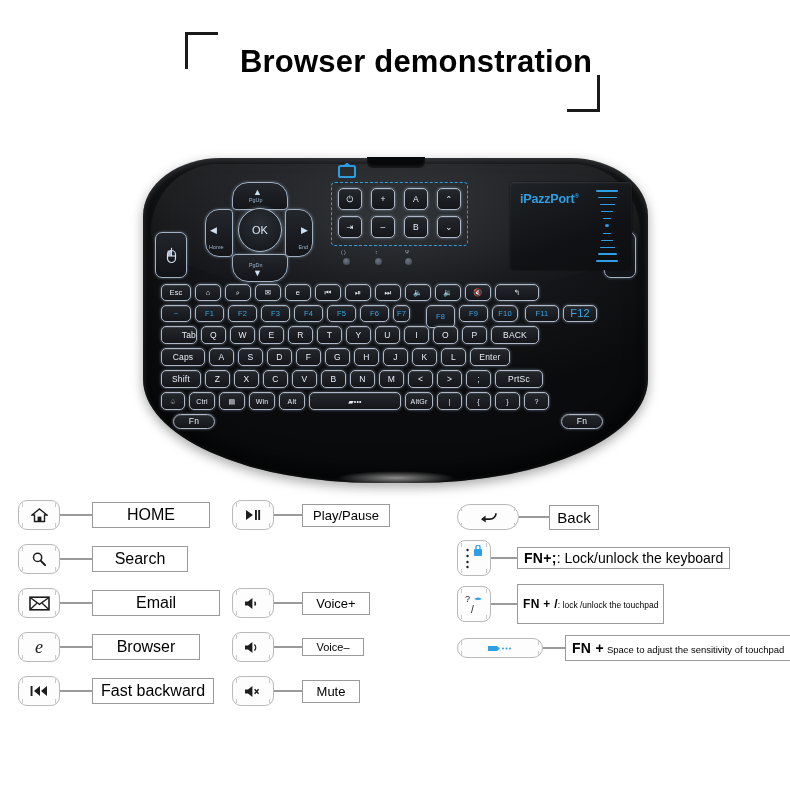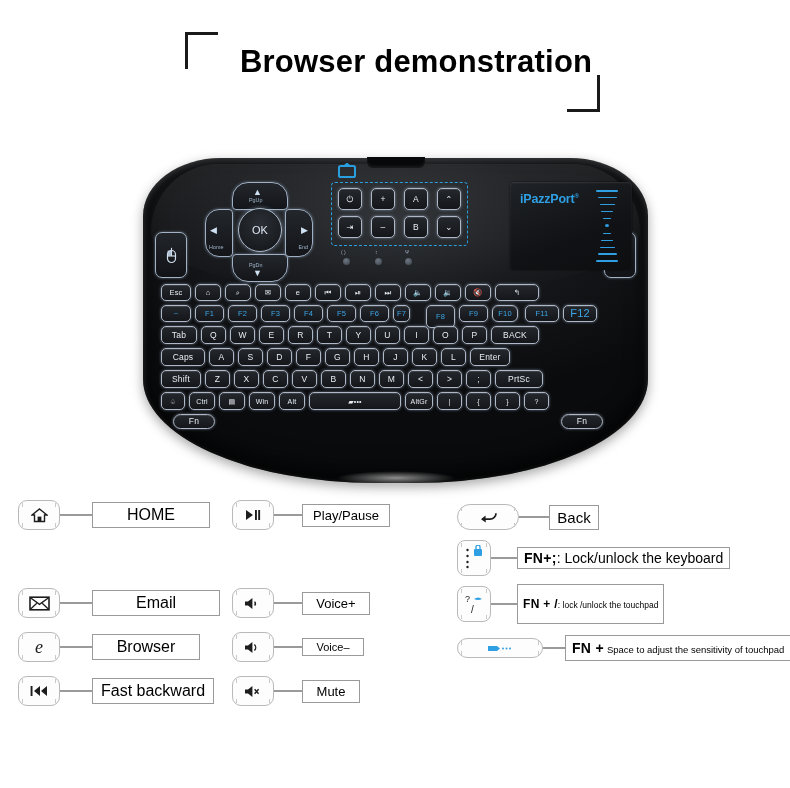--- a/index.html
+++ b/index.html
@@ -284,21 +284,21 @@
       </div>
       <div class="key" style="left: 349px; top: 147px; width: 26px; height: 17px; border-radius: 6px;">
         <span class="cap blue" style="font-size:7.5px">F10</span>
       </div>
       <div class="key" style="left: 382px; top: 147px; width: 34px; height: 17px;">
         <span class="cap blue" style="font-size:7.5px">F11</span>
       </div>
       <div class="key" style="left: 420px; top: 147px; width: 34px; height: 17px;">
         <span class="cap blue" style="font-size:11px">F12</span>
       </div>
-      <div class="key" style="left: 18px; top: 168px; width: 36px; height: 18px;">
+      <div class="key" style="left: 18px; top: 168px; width: 36px; height: 18px; justify-content: flex-end;">
         <span class="cap">Tab</span>
       </div>
       <div class="key" style="left: 58px; top: 168px; width: 25px; height: 18px;">
         <span class="cap">Q</span>
       </div>
       <div class="key" style="left: 87px; top: 168px; width: 25px; height: 18px;">
         <span class="cap">W</span>
       </div>
       <div class="key" style="left: 116px; top: 168px; width: 25px; height: 18px;">
         <span class="cap">E</span>
@@ -445,20 +445,30 @@
     <div class="lkey">
       <svg class="inner" width="17" height="15" viewBox="0 0 17 15">
         <path d="M8.5 1 L16 7 H13.5 V13.5 H3.5 V7 H1 Z" fill="none" stroke="#1d1d1d" stroke-width="1.4"></path>
         <rect x="6.6" y="8.6" width="3.8" height="4.9" fill="#1d1d1d"></rect>
       </svg>
     </div>
     <div class="lead" style="width:32px"></div>
     <div class="lbl big" style="width:118px">HOME</div>
   </div>
 
+  <div class="lrow" style="left:18px;top:52px;">
+    <div class="lkey">
+      <svg class="inner" width="16" height="16" viewBox="0 0 16 16">
+        <circle cx="6.6" cy="6.4" r="4.1" fill="none" stroke="#1d1d1d" stroke-width="1.5"></circle>
+        <path d="M9.6 9.6 L14 14" stroke="#1d1d1d" stroke-width="2" stroke-linecap="round"></path>
+      </svg>
+    </div>
+    <div class="lead" style="width:32px"></div>
+    <div class="lbl big" style="width:96px">Search</div>
+  </div>
 
   <div class="lrow" style="left:18px;top:96px;">
     <div class="lkey">
       <svg class="inner" width="21" height="15" viewBox="0 0 21 15">
         <rect x="1" y="1.2" width="19" height="12.6" fill="none" stroke="#1d1d1d" stroke-width="1.6"></rect>
         <path d="M1.4 1.8 L10.5 8.4 L19.6 1.8" fill="none" stroke="#1d1d1d" stroke-width="1.4"></path>
         <path d="M1.4 13.2 L7.8 7.2 M19.6 13.2 L13.2 7.2" fill="none" stroke="#1d1d1d" stroke-width="1.3"></path>
       </svg>
     </div>
     <div class="lead" style="width:32px"></div>

